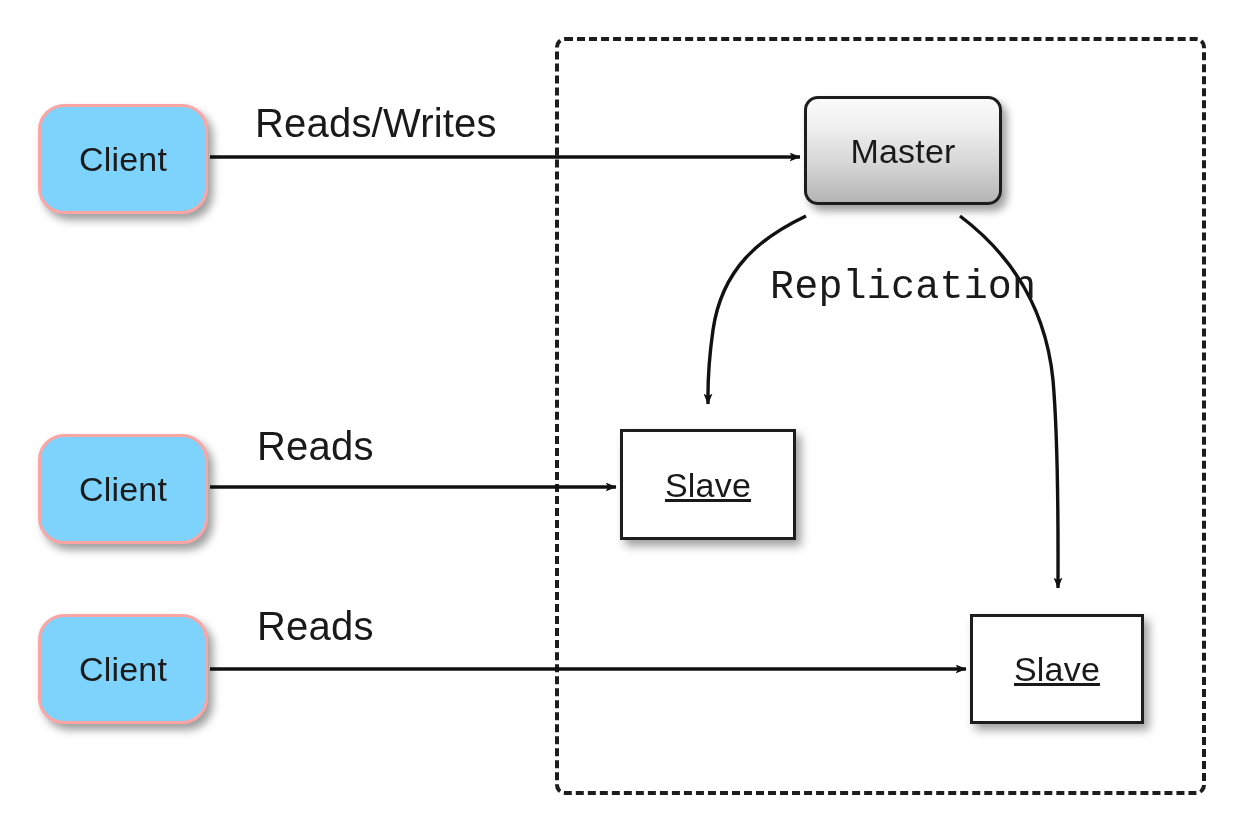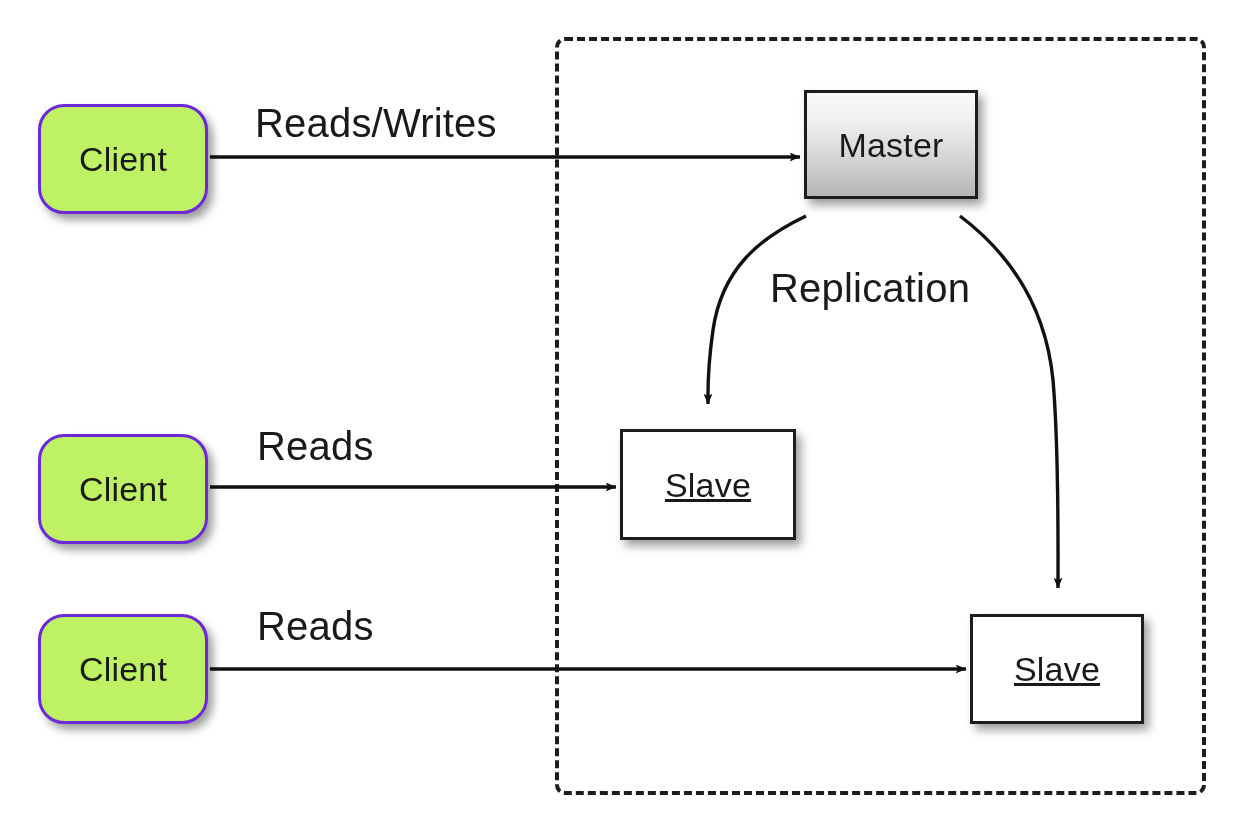--- a/index.html
+++ b/index.html
@@ -35,23 +35,23 @@
     align-items: center;
     justify-content: center;
     box-sizing: border-box;
     color: #1a1a1a;
     font-size: 34px;
     line-height: 1;
     letter-spacing: 0.2px;
     white-space: nowrap;
   }
   .node-client {
-    border: 3px solid #6d28d9;
+    border: 3px solid #fca5a5;
     border-radius: 26px;
-    background: #bef264;
+    background: #7dd3fc;
     box-shadow: 5px 6px 9px rgba(0,0,0,0.38);
   }
   .node-slave {
     border: 3px solid #1d1d1d;
     background: #ffffff;
     box-shadow: 5px 6px 9px rgba(0,0,0,0.38);
     text-decoration: underline;
   }
   .node-master {
     border: 3px solid #1d1d1d;
@@ -121,33 +121,33 @@
   </div>
 
   <div class="node node-client" style="left:38px; top:434px; width:170px; height:110px;">
     <span>Client</span>
   </div>
 
   <div class="node node-client" style="left:38px; top:614px; width:170px; height:110px;">
     <span>Client</span>
   </div>
 
-  <div class="node node-master" style="left:804px; top:90px; width:174px; height:109px;">
+  <div class="node node-master" style="left:804px; top:96px; width:198px; height:109px;border-radius:14px;">
     <span>Master</span>
   </div>
 
   <div class="node node-slave" style="left:620px; top:429px; width:176px; height:111px;">
     <span>Slave</span>
   </div>
 
   <div class="node node-slave" style="left:970px; top:614px; width:174px; height:110px;">
     <span>Slave</span>
   </div>
 
   <div class="edge-label" style="left:255px; top:103px;">Reads/Writes</div>
 
   <div class="edge-label" style="left:257px; top:426px;">Reads</div>
 
   <div class="edge-label" style="left:257px; top:606px;">Reads</div>
 
-  <div class="edge-label" style="left:770px; top:268px;">Replication</div>
+  <div class="edge-label" style="left:770px; top:268px;font-family:Liberation Mono, monospace;">Replication</div>
 
 </div>
 
 </body></html>

